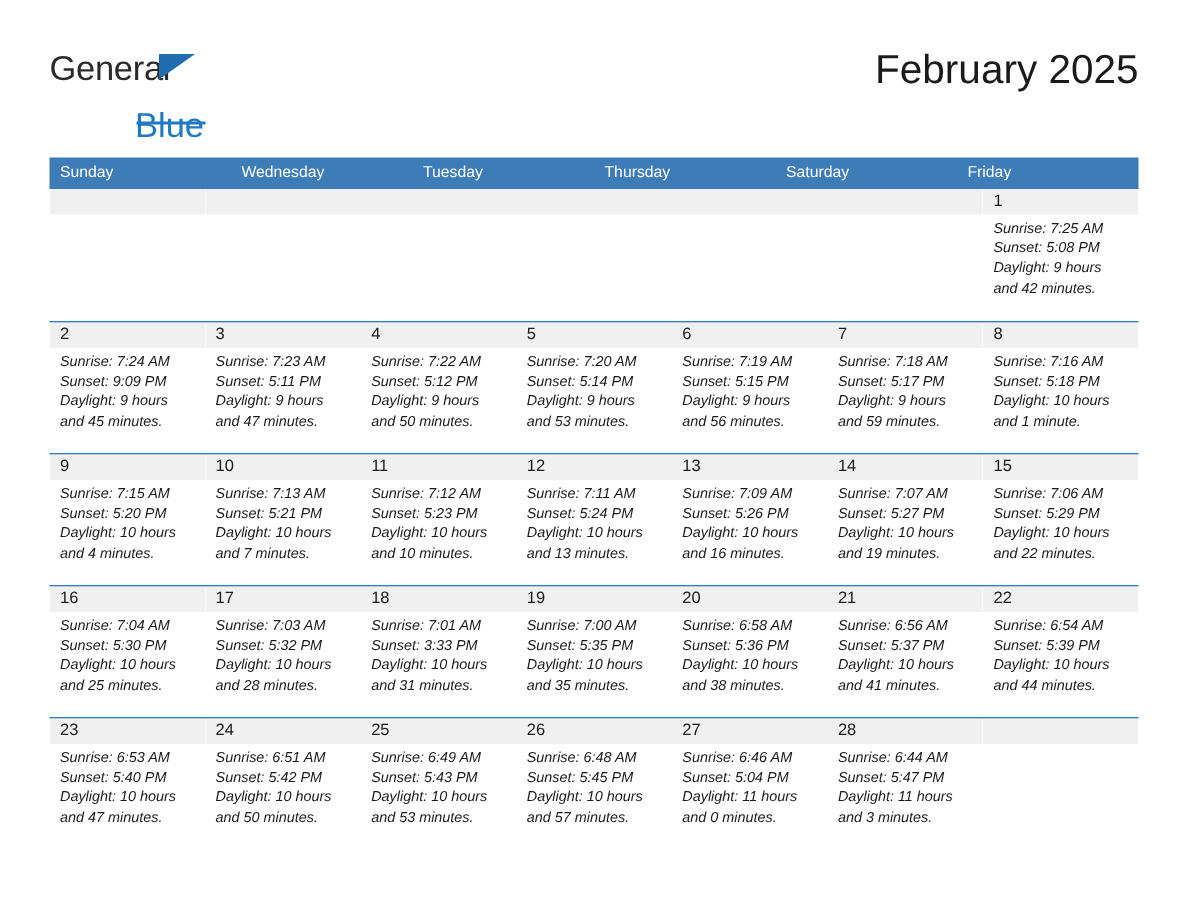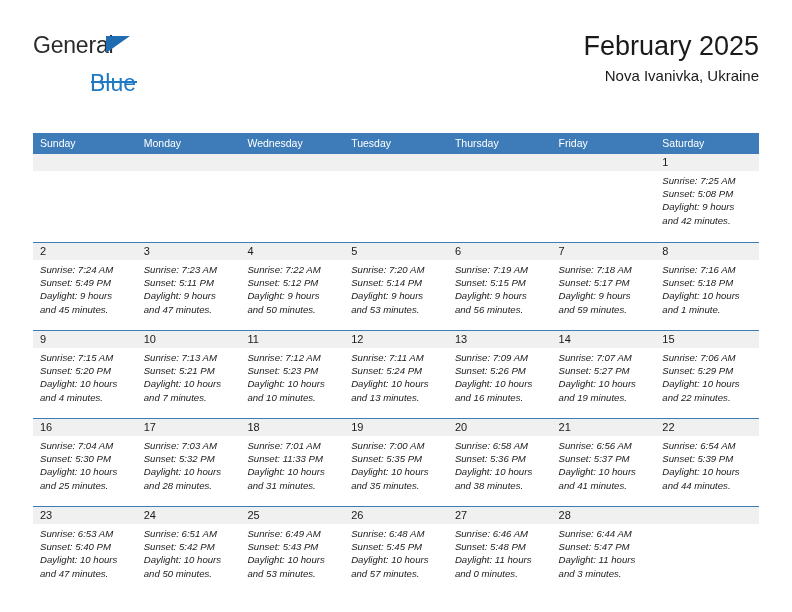--- a/index.html
+++ b/index.html
@@ -95,21 +95,20 @@
   .calendar {
     position: absolute;
     left: 33px;
     top: 105px;
     width: 726px;
   }
   .weekday-header {
     display: flex;
     background: #3d7cb8;
     height: 21px;
-    margin-top: 28px;
   }
   .weekday-cell {
     flex: 1 1 0;
     box-sizing: border-box;
     padding-left: 7px;
     font-size: 10.5px;
     color: #ffffff;
     line-height: 21px;
     white-space: nowrap;
     overflow: hidden;
@@ -163,34 +162,32 @@
 
     <div class="logo">
       <span class="logo-general">General</span>
       <span class="logo-triangle"></span>
       <span class="logo-blue">Blue</span>
       <span class="logo-underline"></span>
     </div>
 
     <div class="title-block">
       <div class="cal-title">February 2025</div>
-      <div class="cal-subtitle">Nova Ivanivka, Ukraine</div>
     </div>
 
   </div>
 
   <div class="calendar">
     <div class="weekday-header" id="weekday-header">
         <div class="weekday-cell">Sunday</div>
-        <div class="weekday-cell">Monday</div>
         <div class="weekday-cell">Wednesday</div>
         <div class="weekday-cell">Tuesday</div>
         <div class="weekday-cell">Thursday</div>
+        <div class="weekday-cell">Saturday</div>
         <div class="weekday-cell">Friday</div>
-        <div class="weekday-cell">Saturday</div>
       </div>
     <div id="weeks-container">
         <div class="week-row first">
           <div class="day-cell empty">
             <div class="day-number-band"></div>
             <div class="day-body">
               <div></div>
               <div></div>
               <div></div>
               <div></div>
@@ -249,21 +246,21 @@
               <div>Daylight: 9 hours</div>
               <div>and 42 minutes.</div>
             </div>
           </div>
         </div>
         <div class="week-row">
           <div class="day-cell">
             <div class="day-number-band">2</div>
             <div class="day-body">
               <div>Sunrise: 7:24 AM</div>
-              <div>Sunset: 5:49 PM</div>
+              <div>Sunset: 9:09 PM</div>
               <div>Daylight: 9 hours</div>
               <div>and 45 minutes.</div>
             </div>
           </div>
           <div class="day-cell">
             <div class="day-number-band">3</div>
             <div class="day-body">
               <div>Sunrise: 7:23 AM</div>
               <div>Sunset: 5:11 PM</div>
               <div>Daylight: 9 hours</div>
@@ -397,21 +394,21 @@
               <div>Sunrise: 7:03 AM</div>
               <div>Sunset: 5:32 PM</div>
               <div>Daylight: 10 hours</div>
               <div>and 28 minutes.</div>
             </div>
           </div>
           <div class="day-cell">
             <div class="day-number-band">18</div>
             <div class="day-body">
               <div>Sunrise: 7:01 AM</div>
-              <div>Sunset: 11:33 PM</div>
+              <div>Sunset: 3:33 PM</div>
               <div>Daylight: 10 hours</div>
               <div>and 31 minutes.</div>
             </div>
           </div>
           <div class="day-cell">
             <div class="day-number-band">19</div>
             <div class="day-body">
               <div>Sunrise: 7:00 AM</div>
               <div>Sunset: 5:35 PM</div>
               <div>Daylight: 10 hours</div>
@@ -480,21 +477,21 @@
               <div>Sunrise: 6:48 AM</div>
               <div>Sunset: 5:45 PM</div>
               <div>Daylight: 10 hours</div>
               <div>and 57 minutes.</div>
             </div>
           </div>
           <div class="day-cell">
             <div class="day-number-band">27</div>
             <div class="day-body">
               <div>Sunrise: 6:46 AM</div>
-              <div>Sunset: 5:48 PM</div>
+              <div>Sunset: 5:04 PM</div>
               <div>Daylight: 11 hours</div>
               <div>and 0 minutes.</div>
             </div>
           </div>
           <div class="day-cell">
             <div class="day-number-band">28</div>
             <div class="day-body">
               <div>Sunrise: 6:44 AM</div>
               <div>Sunset: 5:47 PM</div>
               <div>Daylight: 11 hours</div>

